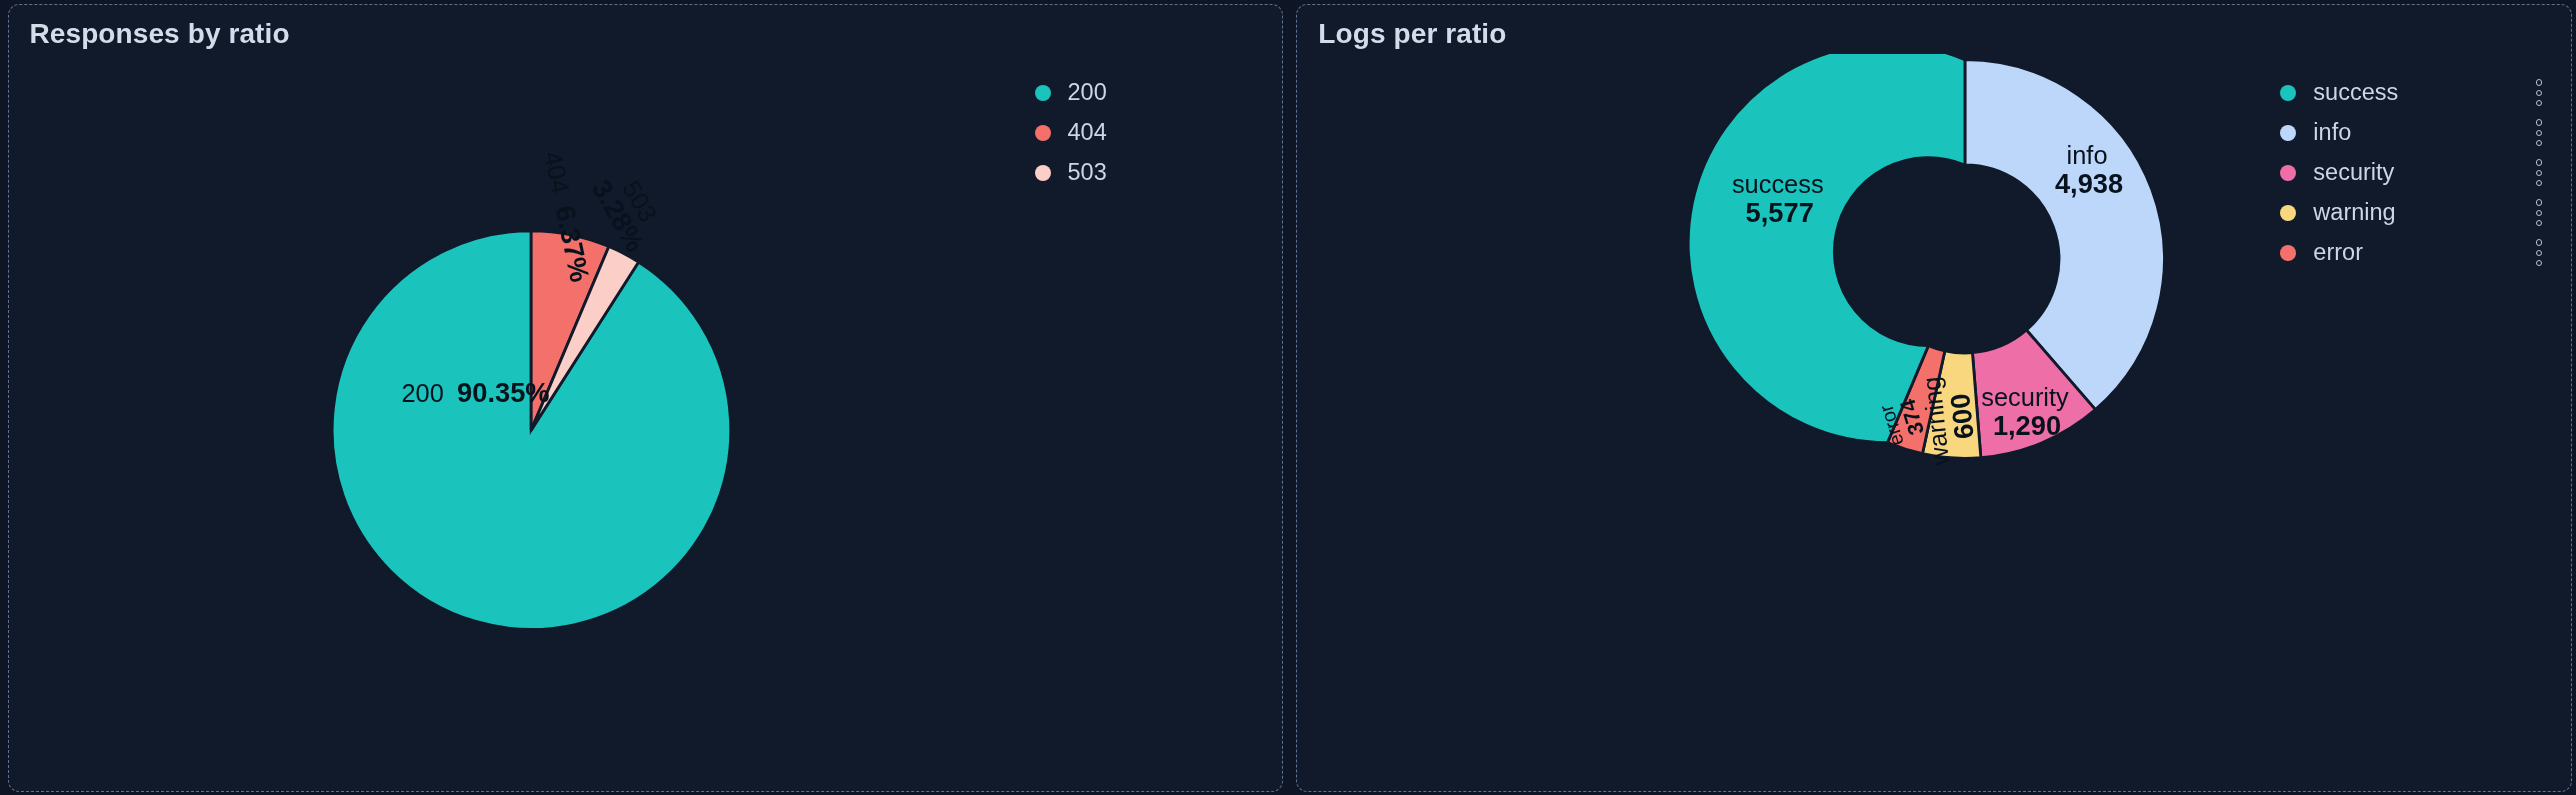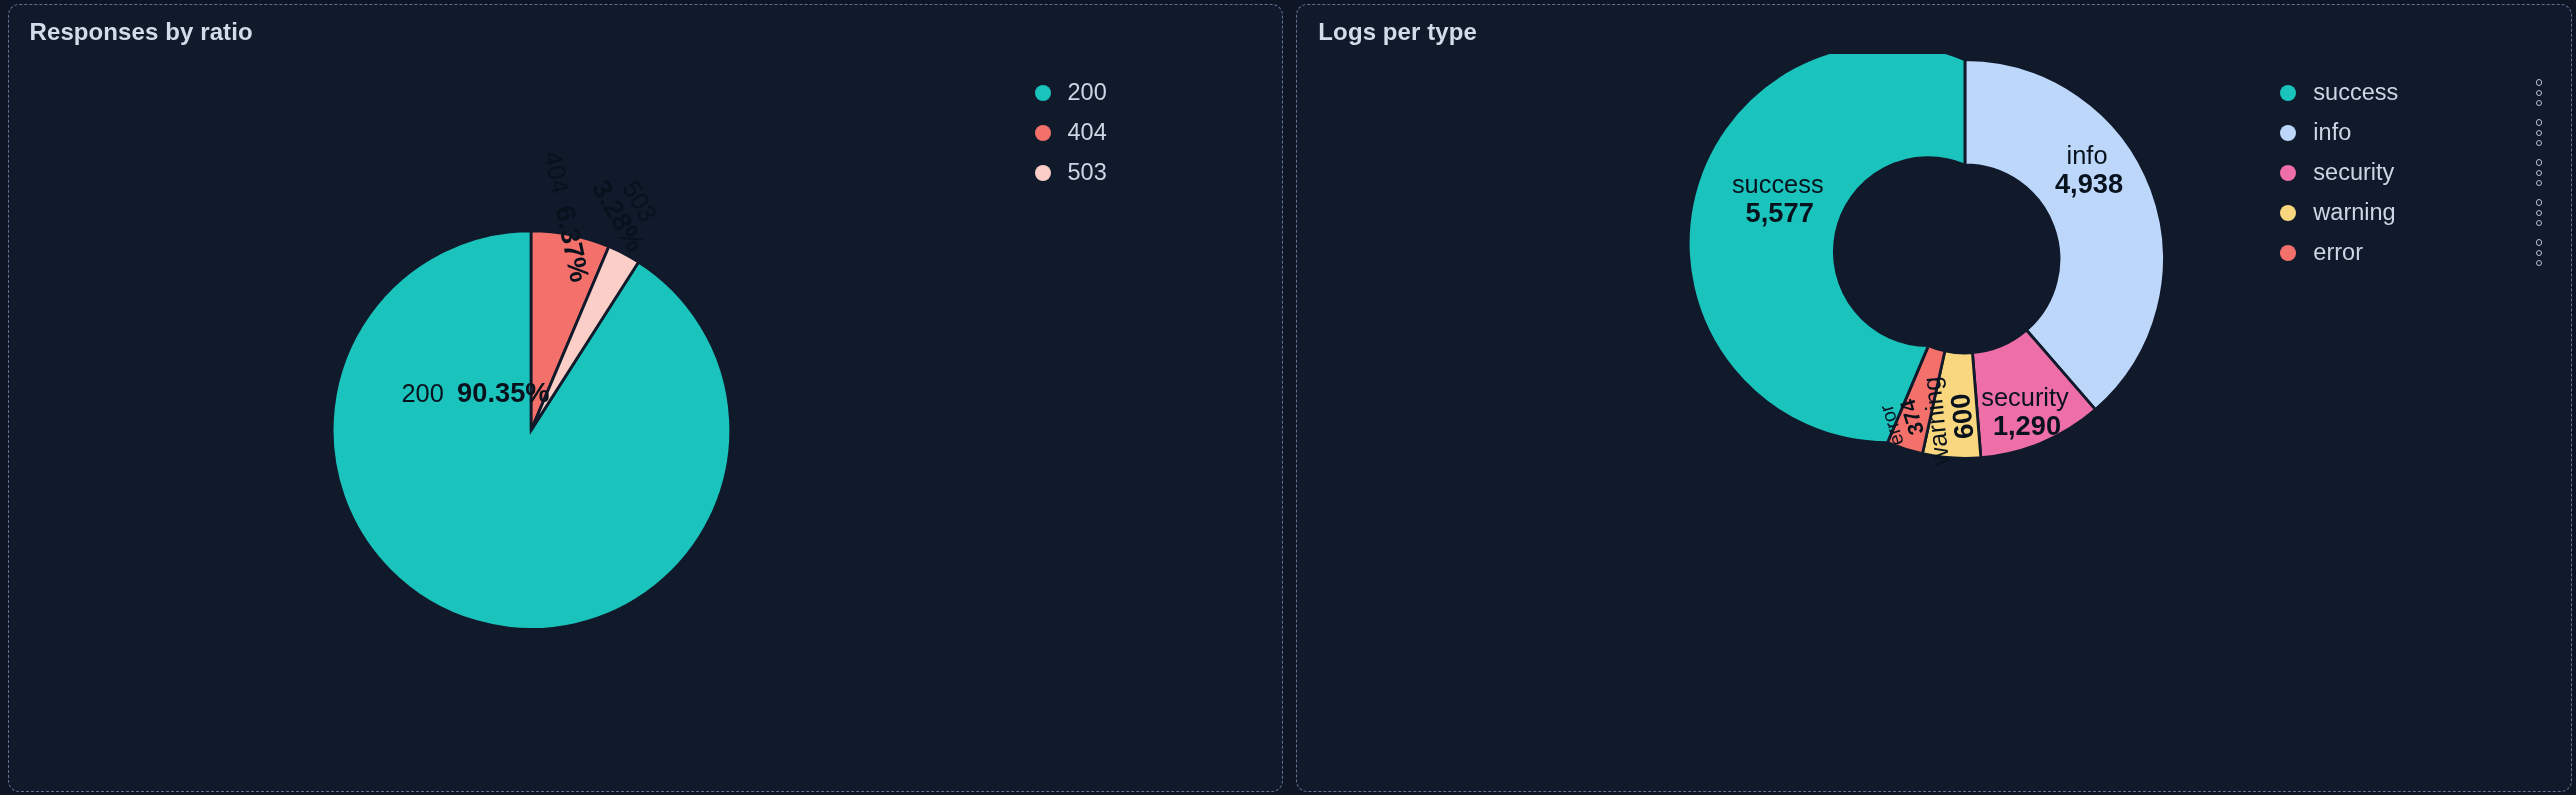--- a/index.html
+++ b/index.html
@@ -24,21 +24,21 @@
     height: 788px;
     background: #101a2b;
     border: 1.9px dashed #5f7290;
     border-radius: 11.3px;
     overflow: hidden;
   }
   .panel-title {
     position: absolute;
     top: 13px;
     left: 21px;
-    font-size: 24px;
+    font-size: 28px;
     font-weight: bold;
     color: #d3dce8;
     letter-spacing: 0.1px;
     z-index: 5;
   }
   .panel-body {
     position: absolute;
     top: 49px; left: 0; right: 0; bottom: 0;
   }
   .viz-wrap {
@@ -147,21 +147,21 @@
             <span class="legend-dot" style="background:#fbcec8"></span>
             <span class="legend-label">503</span>
 
           </div>
         </div>
       </div>
     </div>
   </section>
 
   <section class="panel">
-    <div class="panel-title">Logs per type</div>
+    <div class="panel-title">Logs per ratio</div>
     <div class="panel-body">
       <div class="viz-wrap">
         <svg class="chart-svg" width="1035" height="739" viewBox="0 0 1100 786">
 
           <g transform="translate(710,218)">
 
             <path d="M 0 -212 A 212 212 0 0 1 138.78 160.30 L 65.46 75.61 A 100 100 0 0 0 0 -100 Z" fill="#bdd7fb" stroke="#101a2b" stroke-width="3"></path>
 
             <path d="M 138.78 160.30 A 212 212 0 0 1 16.92 211.32 L 7.98 99.68 A 100 100 0 0 0 65.46 75.61 Z" fill="#ee6fa8" stroke="#101a2b" stroke-width="3"></path>
 

